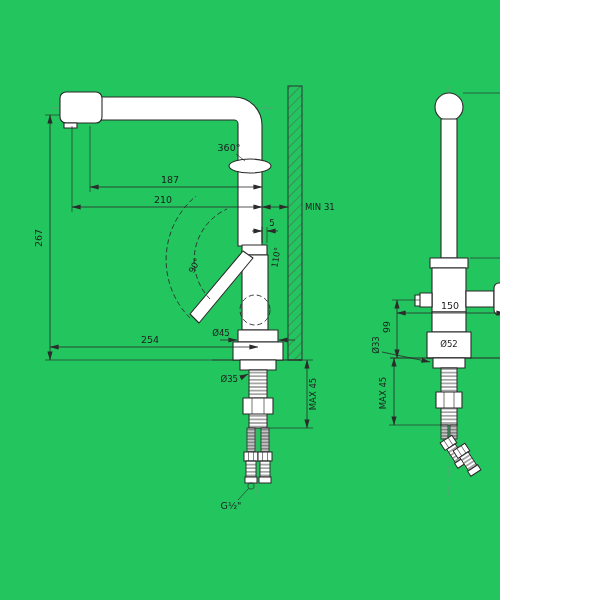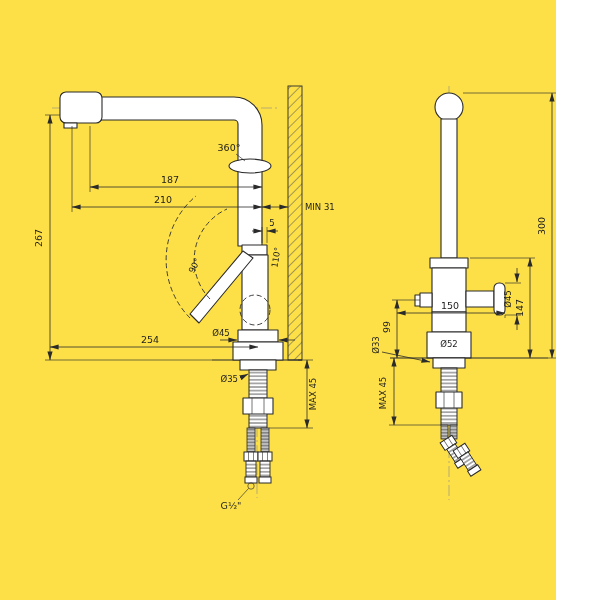--- a/index.html
+++ b/index.html
@@ -1,16 +1,16 @@
 <!DOCTYPE html>
 <html><head>
 <meta charset="utf-8">
 <style>
   html,body{margin:0;padding:0;background:#ffffff;}
-  .stage{width:556px;height:600px;background:#fde047;position:relative;overflow:hidden;}
+  .stage{width:500px;height:600px;background:#22c55e;position:relative;overflow:hidden;}
   svg{display:block;}
   .s1 {stroke:#2b2b2b;stroke-width:1.1;fill:none;stroke-linejoin:round;}
   .s1f{stroke:#2b2b2b;stroke-width:1.1;fill:#ffffff;stroke-linejoin:round;}
   .thin{stroke:#2b2b2b;stroke-width:0.65;fill:none;}
   .dim {stroke:#2b2b2b;stroke-width:0.8;fill:none;}
   .dash{stroke:#2b2b2b;stroke-width:0.9;fill:none;stroke-dasharray:5 3;}
   .cl  {stroke:#8a8a8a;stroke-width:0.6;fill:none;stroke-dasharray:11 3 2 3;}
   text.lbl{font-family:"DejaVu Sans","Liberation Sans",sans-serif;font-size:9.5px;fill:#1d1d1d;}
   text.lbl-s{font-size:8.5px;}
   text{user-select:none;}

